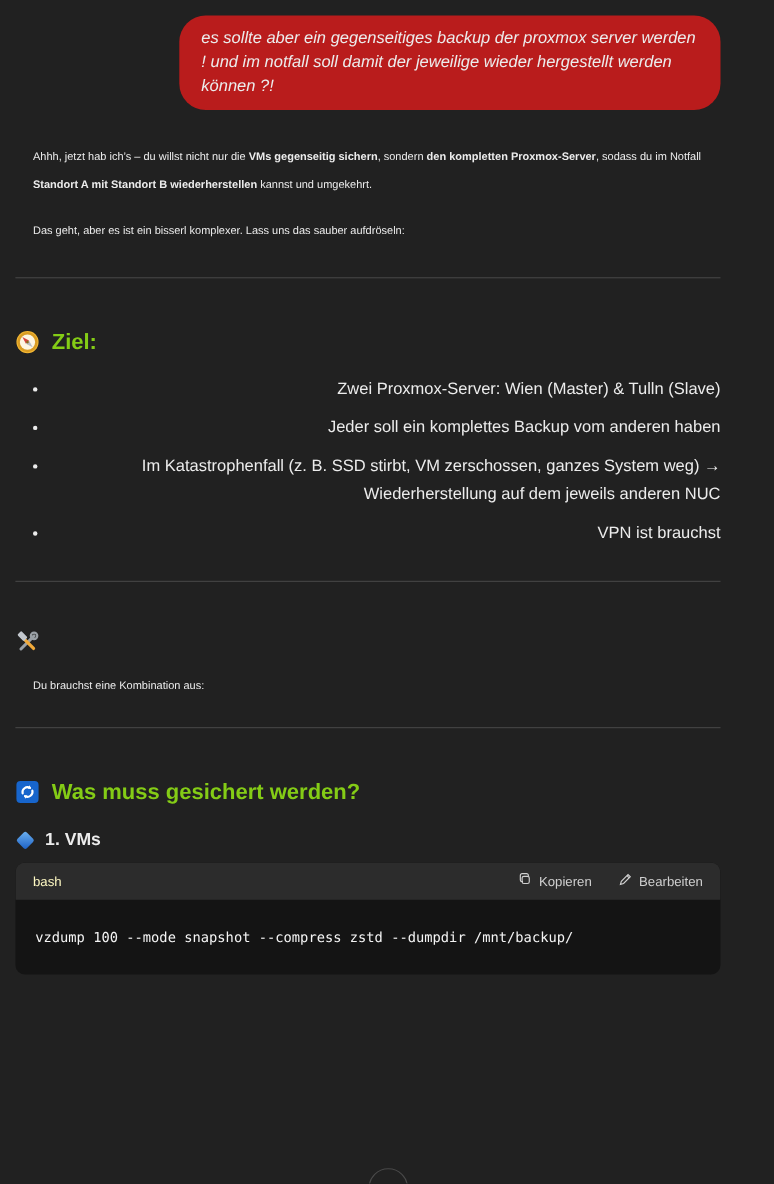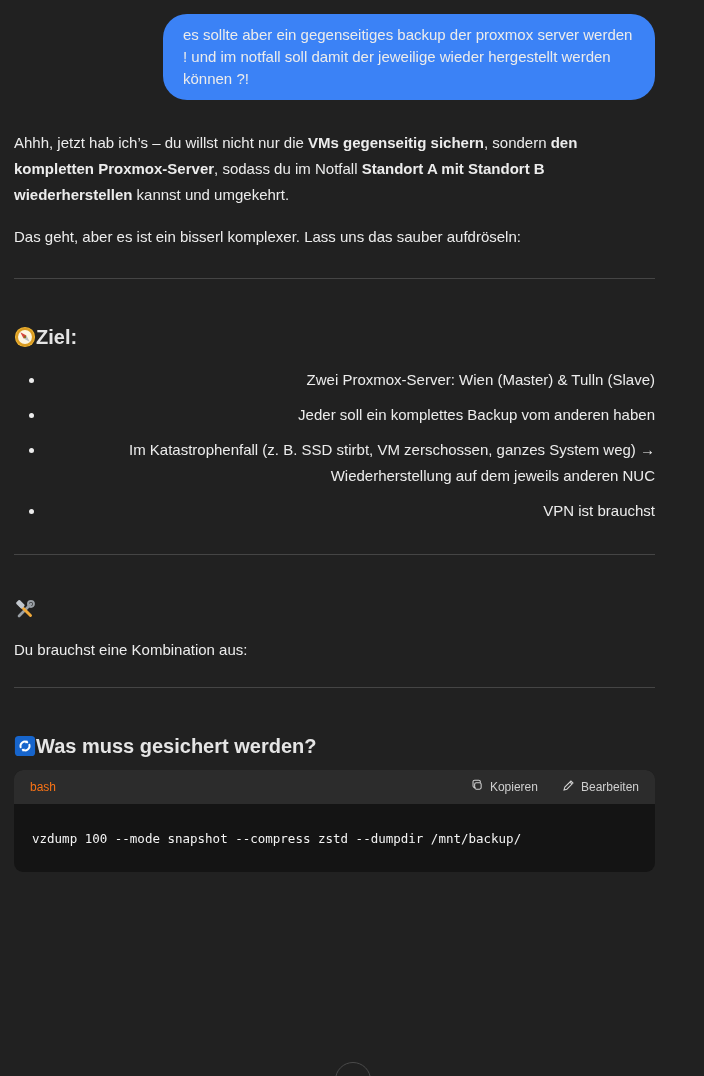--- a/index.html
+++ b/index.html
@@ -9,44 +9,45 @@
     color:#ececec;
     font-family:"Liberation Sans",sans-serif;
     overflow:hidden;
     position:relative;
   }
   .thread{padding:14px 49px 0 14px;}
 
   
   .bubble-row{display:flex;justify-content:flex-end;}
   .bubble{
-    background:#3b82f6;
+    background:#b91c1c;
     border-radius:24px;
     padding:10px 20px;
     max-width:452px;
     font-size:15px;
     line-height:22px;
     color:#ececec;
-  }
-
-  
-  .md p{font-size:15px;line-height:26px;margin:0;}
+    font-style:italic;
+  }
+
+  
+  .md p{font-size:10px;line-height:26px;margin:16px;}
   .p1{margin-top:30px !important;}
   .p2{margin-top:16px !important;}
   .md b{font-weight:700;}
 
   hr{border:none;border-top:1px solid #454545;margin:0;}
   .hr1{margin-top:28px;}
   .hr2{margin-top:30px;}
   .hr3{margin-top:24px;}
 
   h2{
-    display:flex;align-items:center;
+    display:flex;align-items:center;gap:11px;
     font-size:20px;line-height:28px;font-weight:700;
-    margin:44px 0 0 0;color:#e5e5e5;
+    margin:44px 0 0 0;color:#84cc16;
   }
   h3{
     display:flex;align-items:center;gap:9px;
     font-size:16px;line-height:20px;font-weight:700;
     margin:20px 0 0 0;color:#ececec;
   }
 
   ul.md-list{margin:16px 0 0 0;padding-left:31px;font-size:15px;line-height:26px;}
   ul.md-list li{margin-bottom:9px;text-align:right;}
   ol.md-list{margin:14px 0 0 0;padding-left:31px;font-size:15px;line-height:26px;}
@@ -72,21 +73,21 @@
     background:#141414;
   }
   .code-header{
     background:#2c2c2c;
     height:34px;
     display:flex;align-items:center;
     padding:0 16px;
     font-size:12px;
     color:#b8b8b8;
   }
-  .code-lang{color:#f97316;}
+  .code-lang{color:#fef9c3;}
   .code-actions{margin-left:auto;display:flex;gap:24px;}
   .code-btn{
     background:none;border:none;padding:0;
     display:flex;align-items:center;gap:6px;
     color:#cfcfcf;font-size:12px;
     font-family:"Liberation Sans",sans-serif;
     cursor:pointer;
   }
   .code-body{padding:25px 18px;}
   .code-body code{
@@ -171,20 +172,24 @@
           <rect x="1" y="1" width="22" height="22" rx="4" fill="#1765cc"></rect>
           <path d="M7.2 13.5 a5 5 0 0 1 7.3-5.6" fill="none" stroke="#ffffff" stroke-width="2.1" stroke-linecap="round"></path>
           <path d="M14.2 5.4 L15.3 8.6 L12.1 8.9 Z" fill="#ffffff"></path>
           <path d="M16.8 10.5 a5 5 0 0 1 -7.3 5.6" fill="none" stroke="#ffffff" stroke-width="2.1" stroke-linecap="round"></path>
           <path d="M9.8 18.6 L8.7 15.4 L11.9 15.1 Z" fill="#ffffff"></path>
         </svg>
       </span>
       <span>Was muss gesichert werden?</span>
     </h2>
 
+    <h3>
+      <span class="diamond"></span>
+      <span>1. VMs</span>
+    </h3>
 
     <div class="code-block">
       <div class="code-header">
         <span class="code-lang">bash</span>
         <div class="code-actions">
           <button class="code-btn">
             <span>
               <svg viewBox="0 0 16 16" width="13" height="13" fill="none" stroke="#cfcfcf" stroke-width="1.3">
                 <rect x="4.5" y="4.5" width="8" height="8" rx="2"></rect>
                 <path d="M11.5 4.5 v-1 a2 2 0 0 0 -2 -2 h-5 a2 2 0 0 0 -2 2 v5 a2 2 0 0 0 2 2 h1"></path>

